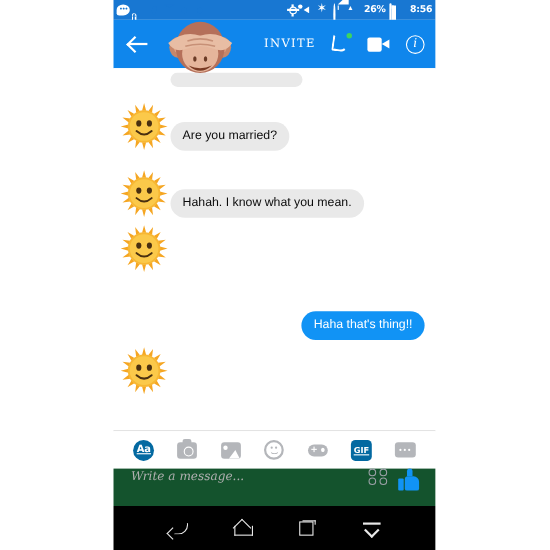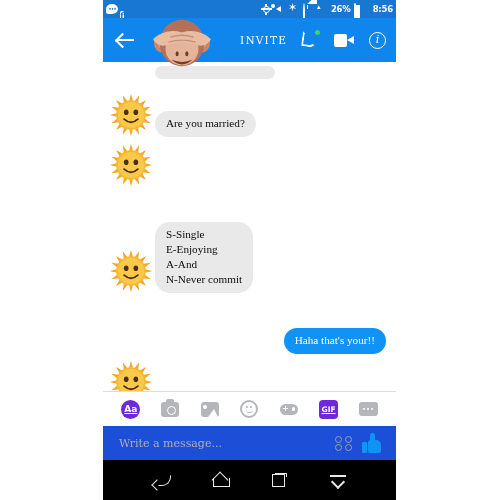--- a/index.html
+++ b/index.html
@@ -101,62 +101,62 @@
   }
   .row { display:flex; align-items:flex-end; padding:3px 10px 3px 6px; }
   .row.them { justify-content:flex-start; }
   .row.me { justify-content:flex-end; }
   .avatar { width:44px; height:44px; flex:0 0 44px; margin-right:2px; position:relative; }
   .avatar.spacer { visibility:hidden; }
   .bubble {
     max-width: 205px;
     padding: 5px 11px 6px 11px;
     border-radius: 15px;
-    font-family: Liberation Serif, serif;
+    font-family: Liberation Sans, sans-serif;
     font-size: 11.2px;
     line-height: 15px;
     word-wrap: break-word;
     white-space: pre-wrap;
     margin-top: 29px;
   }
   .bubble.them { background:#e9e9e9; color:#0a0a0a; }
   .bubble.me { background:#1193f5; color:#ffffff; }
   .row.first-clip { height:13px; overflow:hidden; align-items:flex-end; padding-bottom:0; padding-top:0; }
 
   
   .divider { height:1px; background:#dddddd; }
   .toolbar {
     height: 34px; flex:0 0 34px; background:#ffffff;
     display:flex; align-items:center; justify-content:space-around;
     padding: 0 8px;
   }
   .tb-btn { width:19px; height:19px; display:flex; align-items:center; justify-content:center; cursor:pointer; }
-  .chip { width:19px;height:19px; border-radius:4px; background:#6d28d9; color:#fff; display:flex;align-items:center;justify-content:center; font-family:"DejaVu Sans",sans-serif; font-size:9px; font-weight:700;text-decoration:underline; }
+  .chip { width:19px;height:19px; border-radius:4px; background:#0369a1; color:#fff; display:flex;align-items:center;justify-content:center; font-family:"DejaVu Sans",sans-serif; font-size:9px; font-weight:700;text-decoration:underline; }
   .chip.round { border-radius:50%; }
   .cam { width:18px;height:15px; border-radius:3px; background:#b4b6ba; position:relative; }
   .cam::before { content:""; position:absolute; left:5px; top:-3px; width:8px; height:4px; border-radius:2px 2px 0 0; background:#b4b6ba; }
   .cam::after { content:""; position:absolute; left:5.5px; top:4px; width:7px; height:7px; border-radius:50%; border:1.8px solid #fff; }
   .pic { width:18px;height:15px; border-radius:3px; background:#b4b6ba; position:relative; overflow:hidden; }
   .pic::before { content:""; position:absolute; left:2px; top:3px; width:4px; height:4px; border-radius:50%; background:#fff; }
   .pic::after { content:""; position:absolute; right:1px; bottom:0; width:0;height:0; border-bottom:8px solid #fff; border-left:6px solid transparent; border-right:4px solid transparent; }
   .smiley { width:18px;height:18px; border-radius:50%; border:2px solid #b4b6ba; position:relative; }
   .smiley .e { position:absolute; top:4px; width:2px; height:2px; border-radius:50%; background:#b4b6ba; }
   .smiley .e.l { left:4px; } .smiley .e.r { right:4px; }
   .smiley .m { position:absolute; left:3.5px; top:7px; width:7px; height:4px; border-bottom:1.8px solid #b4b6ba; border-radius:0 0 8px 8px; }
   .pad { width:18px;height:11px; border-radius:6px; background:#b4b6ba; position:relative; }
   .pad::before { content:""; position:absolute; left:3px; top:4px; width:5px; height:1.6px; background:#fff; }
   .pad::after { content:""; position:absolute; left:4.7px; top:2.4px; width:1.6px; height:5px; background:#fff; }
   .pad .knob { position:absolute; right:3px; top:3.5px; width:3.5px; height:3.5px; border-radius:50%; background:#fff; }
   .dots3 { width:19px;height:14px; border-radius:3px; background:#b4b6ba; display:flex;align-items:center;justify-content:center; gap:1.6px; }
   .dots3 i { width:2.4px;height:2.4px;border-radius:50%;background:#fff; display:block; }
 
   
   .inputrow {
-    height: 34px; flex:0 0 34px; background:#1d4ed8;
-    display:flex; align-items:center; padding:0 14px 0 16px; gap:10px;
+    height: 34px; flex:0 0 34px; background:#14532d;
+    display:flex; padding:0 14px 0 16px; gap:10px;font-style:italic;
   }
   .msg-input { flex:1; color:#b0b0b0; font-family:"DejaVu Serif",serif; font-size:11px; }
   .stickers { width:17px; height:15px; position:relative; flex:0 0 17px; }
   .stickers i { position:absolute; width:7px; height:7px; border:1.5px solid #9aa0a6; border-radius:50%; display:block; }
   .stickers i:nth-child(1){ left:0; top:0; }
   .stickers i:nth-child(2){ right:0; top:0; }
   .stickers i:nth-child(3){ left:0; bottom:0; }
   .stickers i:nth-child(4){ right:0; bottom:0; }
   .thumb { width:20px; height:20px; position:relative; flex:0 0 20px; }
   .thumb .pl { position:absolute; left:0; bottom:0; width:5px; height:11px; background:#1193f5; border-radius:1px; }
@@ -271,37 +271,34 @@
         </div>
         <div class="row them">
           <div class="avatar"><svg viewBox="0 0 64 64" width="44" height="44">
               <path d="M52.822799768010555,29.277683004986407 L63,32 L52.822799768010555,34.72231699501359 Z M52.27954412688334,37.453447533972586 L60.64026550784989,43.86318640331778 L50.195972903608094,42.48363343937396 Z M48.64891172696342,44.79897411153643 L53.92031021678298,53.92031021678297 L44.79897411153643,48.64891172696342 Z M42.48363343937396,50.195972903608094 L43.86318640331778,60.64026550784989 L37.453447533972586,52.27954412688334 Z M34.72231699501359,52.822799768010555 L32,63 L29.27768300498641,52.822799768010555 Z M26.546552466027414,52.27954412688334 L20.136813596682217,60.64026550784989 L21.516366560626043,50.1959729036081 Z M19.20102588846357,48.64891172696342 L10.079689783217027,53.92031021678298 L15.35108827303658,44.79897411153644 Z M13.804027096391902,42.48363343937396 L3.3597344921501104,43.86318640331778 L11.720455873116666,37.453447533972586 Z M11.177200231989449,34.72231699501359 L1,32.00000000000001 L11.177200231989449,29.277683004986415 Z M11.720455873116663,26.54655246602743 L3.3597344921501033,20.136813596682234 L13.804027096391895,21.516366560626054 Z M15.351088273036577,19.20102588846357 L10.07968978321702,10.079689783217027 L19.201025888463562,15.35108827303658 Z M21.516366560626047,13.804027096391899 L20.136813596682224,3.359734492150107 L26.54655246602742,11.720455873116666 Z M29.277683004986407,11.177200231989453 L31.999999999999993,1 L34.722316995013585,11.177200231989449 Z M37.45344753397259,11.720455873116666 L43.86318640331779,3.359734492150114 L42.48363343937396,13.804027096391902 Z M44.79897411153643,15.351088273036574 L53.920310216782966,10.07968978321702 L48.64891172696342,19.201025888463562 Z M50.1959729036081,21.516366560626047 L60.64026550784989,20.136813596682224 L52.27954412688334,26.546552466027418 Z " fill="#f5a623"></path>
               <circle cx="32" cy="32" r="21.5" fill="#f7b733"></circle>
               <circle cx="32" cy="32" r="19" fill="#fbc94a"></circle>
               <ellipse cx="25" cy="28" rx="3.4" ry="4.1" fill="#4a3010"></ellipse>
               <ellipse cx="39" cy="28" rx="3.4" ry="4.1" fill="#4a3010"></ellipse>
               <path d="M22 38 Q32 47 42 38" stroke="#4a3010" stroke-width="2.6" fill="none" stroke-linecap="round"></path>
             </svg></div>
+          <div class="bubble them">Hahah. I know what you mean.</div>
         </div>
         <div class="row them">
           <div class="avatar"><svg viewBox="0 0 64 64" width="44" height="44">
               <path d="M52.822799768010555,29.277683004986407 L63,32 L52.822799768010555,34.72231699501359 Z M52.27954412688334,37.453447533972586 L60.64026550784989,43.86318640331778 L50.195972903608094,42.48363343937396 Z M48.64891172696342,44.79897411153643 L53.92031021678298,53.92031021678297 L44.79897411153643,48.64891172696342 Z M42.48363343937396,50.195972903608094 L43.86318640331778,60.64026550784989 L37.453447533972586,52.27954412688334 Z M34.72231699501359,52.822799768010555 L32,63 L29.27768300498641,52.822799768010555 Z M26.546552466027414,52.27954412688334 L20.136813596682217,60.64026550784989 L21.516366560626043,50.1959729036081 Z M19.20102588846357,48.64891172696342 L10.079689783217027,53.92031021678298 L15.35108827303658,44.79897411153644 Z M13.804027096391902,42.48363343937396 L3.3597344921501104,43.86318640331778 L11.720455873116666,37.453447533972586 Z M11.177200231989449,34.72231699501359 L1,32.00000000000001 L11.177200231989449,29.277683004986415 Z M11.720455873116663,26.54655246602743 L3.3597344921501033,20.136813596682234 L13.804027096391895,21.516366560626054 Z M15.351088273036577,19.20102588846357 L10.07968978321702,10.079689783217027 L19.201025888463562,15.35108827303658 Z M21.516366560626047,13.804027096391899 L20.136813596682224,3.359734492150107 L26.54655246602742,11.720455873116666 Z M29.277683004986407,11.177200231989453 L31.999999999999993,1 L34.722316995013585,11.177200231989449 Z M37.45344753397259,11.720455873116666 L43.86318640331779,3.359734492150114 L42.48363343937396,13.804027096391902 Z M44.79897411153643,15.351088273036574 L53.920310216782966,10.07968978321702 L48.64891172696342,19.201025888463562 Z M50.1959729036081,21.516366560626047 L60.64026550784989,20.136813596682224 L52.27954412688334,26.546552466027418 Z " fill="#f5a623"></path>
               <circle cx="32" cy="32" r="21.5" fill="#f7b733"></circle>
               <circle cx="32" cy="32" r="19" fill="#fbc94a"></circle>
               <ellipse cx="25" cy="28" rx="3.4" ry="4.1" fill="#4a3010"></ellipse>
               <ellipse cx="39" cy="28" rx="3.4" ry="4.1" fill="#4a3010"></ellipse>
               <path d="M22 38 Q32 47 42 38" stroke="#4a3010" stroke-width="2.6" fill="none" stroke-linecap="round"></path>
             </svg></div>
-          <div class="bubble them">S-Single
-E-Enjoying
-A-And
-N-Never commit</div>
         </div>
         <div class="row me">
-          <div class="bubble me">Haha that's your!!</div>
+          <div class="bubble me">Haha that's thing!!</div>
         </div>
         <div class="row them">
           <div class="avatar"><svg viewBox="0 0 64 64" width="44" height="44">
               <path d="M52.822799768010555,29.277683004986407 L63,32 L52.822799768010555,34.72231699501359 Z M52.27954412688334,37.453447533972586 L60.64026550784989,43.86318640331778 L50.195972903608094,42.48363343937396 Z M48.64891172696342,44.79897411153643 L53.92031021678298,53.92031021678297 L44.79897411153643,48.64891172696342 Z M42.48363343937396,50.195972903608094 L43.86318640331778,60.64026550784989 L37.453447533972586,52.27954412688334 Z M34.72231699501359,52.822799768010555 L32,63 L29.27768300498641,52.822799768010555 Z M26.546552466027414,52.27954412688334 L20.136813596682217,60.64026550784989 L21.516366560626043,50.1959729036081 Z M19.20102588846357,48.64891172696342 L10.079689783217027,53.92031021678298 L15.35108827303658,44.79897411153644 Z M13.804027096391902,42.48363343937396 L3.3597344921501104,43.86318640331778 L11.720455873116666,37.453447533972586 Z M11.177200231989449,34.72231699501359 L1,32.00000000000001 L11.177200231989449,29.277683004986415 Z M11.720455873116663,26.54655246602743 L3.3597344921501033,20.136813596682234 L13.804027096391895,21.516366560626054 Z M15.351088273036577,19.20102588846357 L10.07968978321702,10.079689783217027 L19.201025888463562,15.35108827303658 Z M21.516366560626047,13.804027096391899 L20.136813596682224,3.359734492150107 L26.54655246602742,11.720455873116666 Z M29.277683004986407,11.177200231989453 L31.999999999999993,1 L34.722316995013585,11.177200231989449 Z M37.45344753397259,11.720455873116666 L43.86318640331779,3.359734492150114 L42.48363343937396,13.804027096391902 Z M44.79897411153643,15.351088273036574 L53.920310216782966,10.07968978321702 L48.64891172696342,19.201025888463562 Z M50.1959729036081,21.516366560626047 L60.64026550784989,20.136813596682224 L52.27954412688334,26.546552466027418 Z " fill="#f5a623"></path>
               <circle cx="32" cy="32" r="21.5" fill="#f7b733"></circle>
               <circle cx="32" cy="32" r="19" fill="#fbc94a"></circle>
               <ellipse cx="25" cy="28" rx="3.4" ry="4.1" fill="#4a3010"></ellipse>
               <ellipse cx="39" cy="28" rx="3.4" ry="4.1" fill="#4a3010"></ellipse>
               <path d="M22 38 Q32 47 42 38" stroke="#4a3010" stroke-width="2.6" fill="none" stroke-linecap="round"></path>
             </svg></div>

